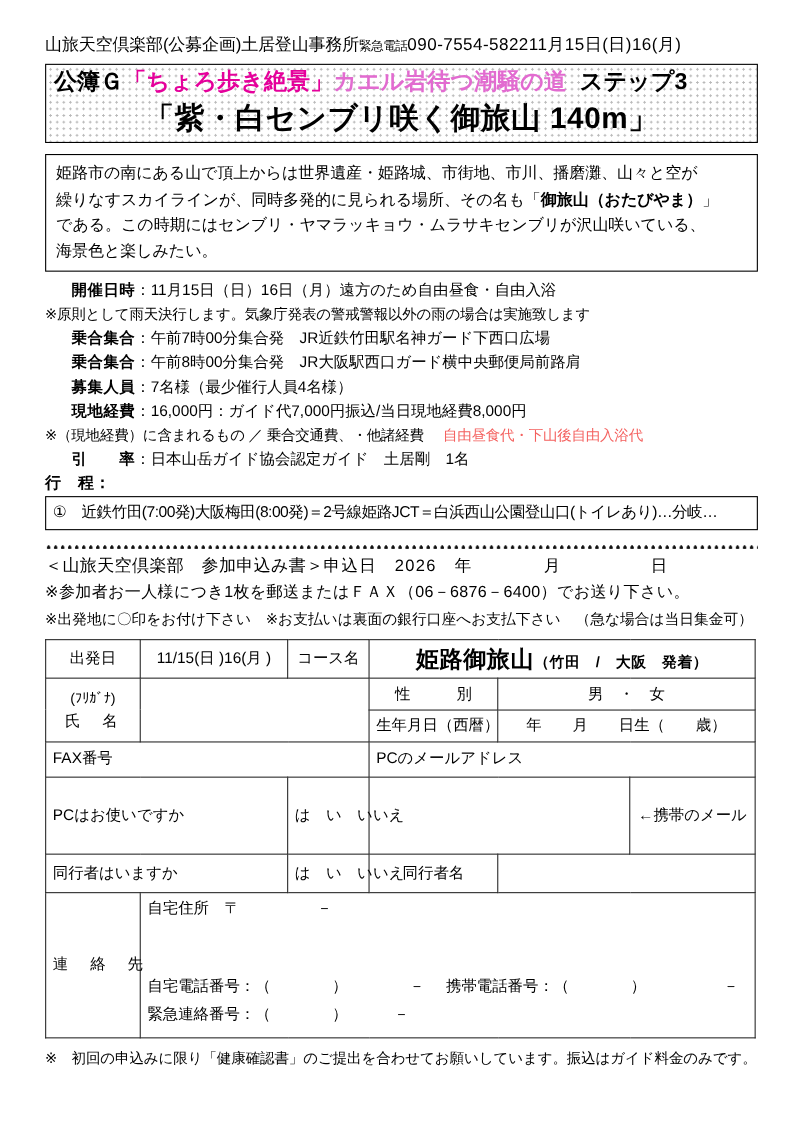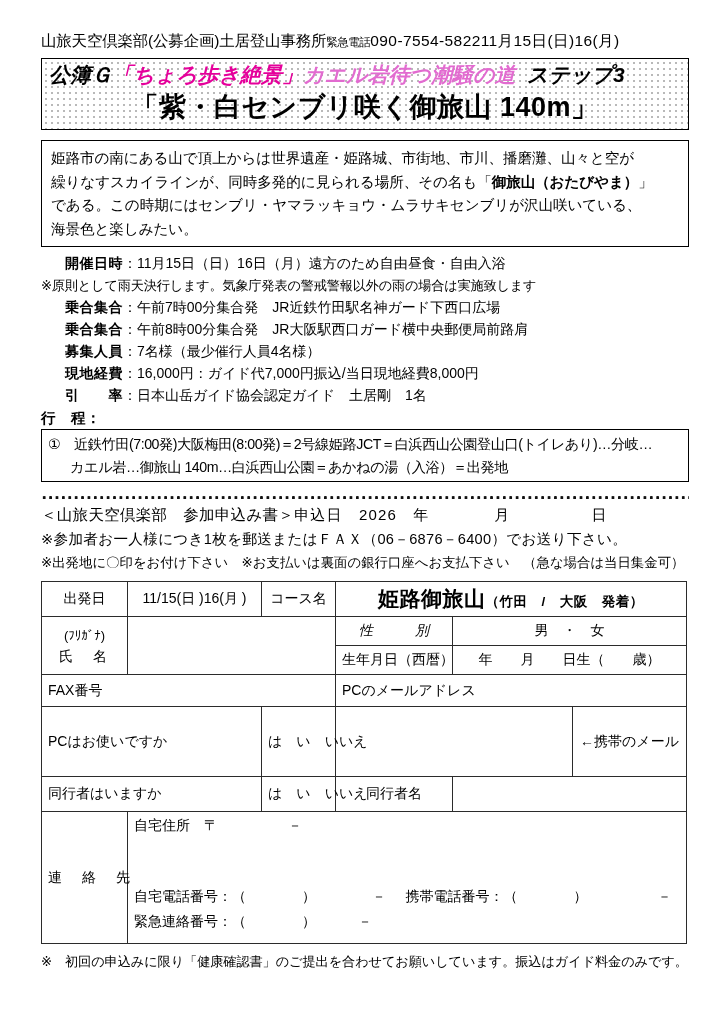--- a/index.html
+++ b/index.html
@@ -48,21 +48,20 @@
     margin-bottom: 10px;
   }
   .banner-l1 {
     font-size: 21px;
     font-weight: bold;
     line-height: 28px;
     white-space: nowrap;
     letter-spacing: 0px;
     text-align: left;
     padding-left: 7px;
-    font-style: italic;
   }
   .banner-l2 {
     font-size: 27px;
     font-weight: bold;
     line-height: 36px;
     white-space: nowrap;
     letter-spacing: 0.5px;
   }
   .mag { color: #e5009b; }
   .mag2 { color: #e26bd0; }
@@ -212,30 +211,32 @@
     </div>
 
     <div class="drow">
       <span class="dlabel">募集人員</span><span>：</span><span>7名様（最少催行人員4名様）</span>
     </div>
 
     <div class="drow">
       <span class="dlabel">現地経費</span><span>：</span><span>16,000円：ガイド代7,000円振込/当日現地経費8,000円</span>
     </div>
 
+    <div class="drow dnote">
+      <span>※（現地経費）に含まれるもの ／ 乗合交通費、・他諸経費</span>&nbsp;&nbsp;&nbsp;&nbsp;&nbsp;<span class="red">自由昼食代・下山後自由入浴代</span>
+    </div>
 
     <div class="drow">
       <span class="dlabel">引　　率</span><span>：</span><span>日本山岳ガイド協会認定ガイド　土居剛　1名</span>
     </div>
   </div>
 
   <div class="ititle">行　程：</div>
   <div class="itbox">
     <div>①　近鉄竹田(7:00発)大阪梅田(8:00発)＝2号線姫路JCT＝白浜西山公園登山口(トイレあり)…分岐…</div>
-    <div class="l2">カエル岩…御旅山 140m…白浜西山公園＝あかねの湯（入浴）＝出発地</div>
   </div>
 
   <div class="dotrule"></div>
 
   <div class="apphead">
     <span class="t1">＜山旅天空倶楽部　参加申込み書＞</span>
     <span class="t2">申込日　2026　年　　　　月　　　　　日</span>
   </div>
   <div class="appnote">※参加者お一人様につき1枚を郵送またはＦＡＸ（06－6876－6400）でお送り下さい。</div>
   <div class="appnote2">※出発地に〇印をお付け下さい　※お支払いは裏面の銀行口座へお支払下さい　（急な場合は当日集金可）</div>
@@ -259,21 +260,21 @@
         <span class="coursename">姫路御旅山</span><span class="coursesub">（竹田　/　大阪　発着）</span>
       </td>
     </tr>
 
     <tr>
       <td rowspan="2" class="c-center" style="line-height:21px;">
         <div class="small13">(ﾌﾘｶﾞﾅ)</div>
         <div class="c-sp3">氏　名</div>
       </td>
       <td rowspan="2" colspan="2">&nbsp;</td>
-      <td class="c-center small13" style="height:22px;font-style:italic;">性　　　別</td>
+      <td class="c-center small13" style="height:22px;">性　　　別</td>
       <td colspan="2" class="c-center">男　・　女</td>
     </tr>
     <tr>
       <td class="c-center small13" style="height:22px;">生年月日（西暦）</td>
       <td colspan="2" class="c-center small13">年　　月　　日生（　　歳）</td>
     </tr>
 
     <tr>
       <td colspan="3" style="height:25px;">FAX番号</td>
       <td colspan="3">PCのメールアドレス</td>

